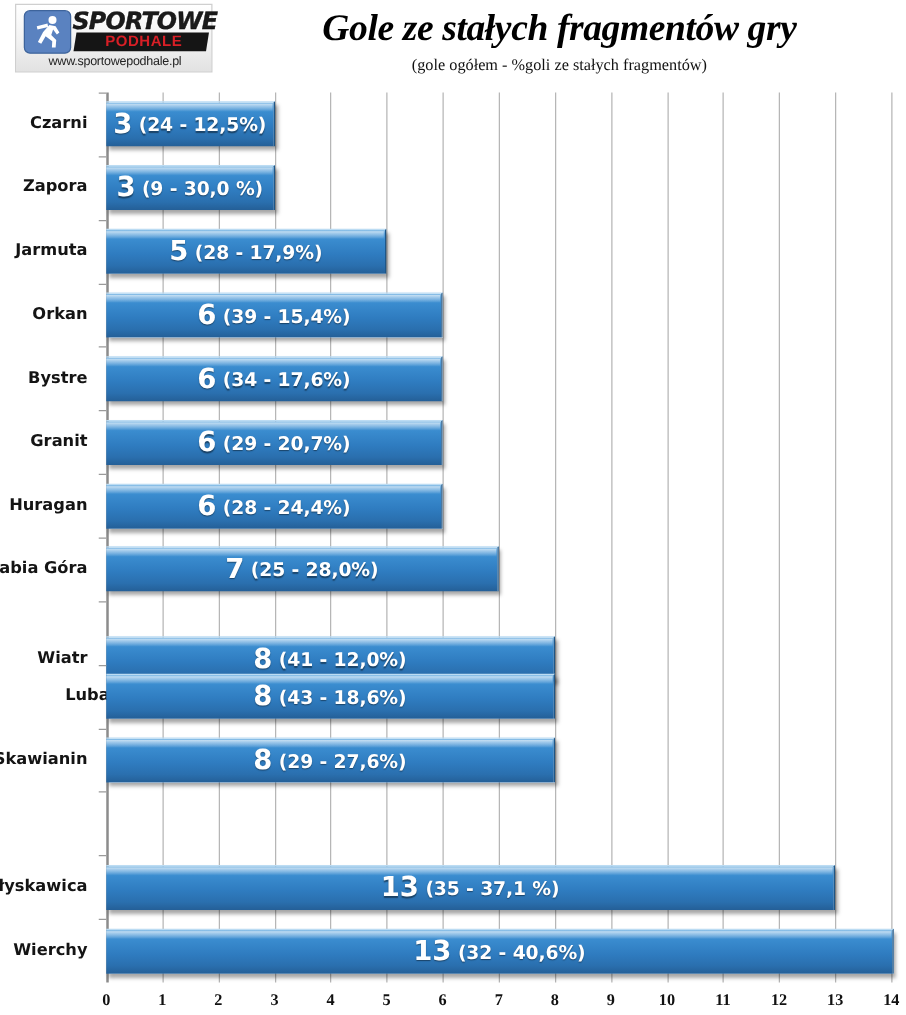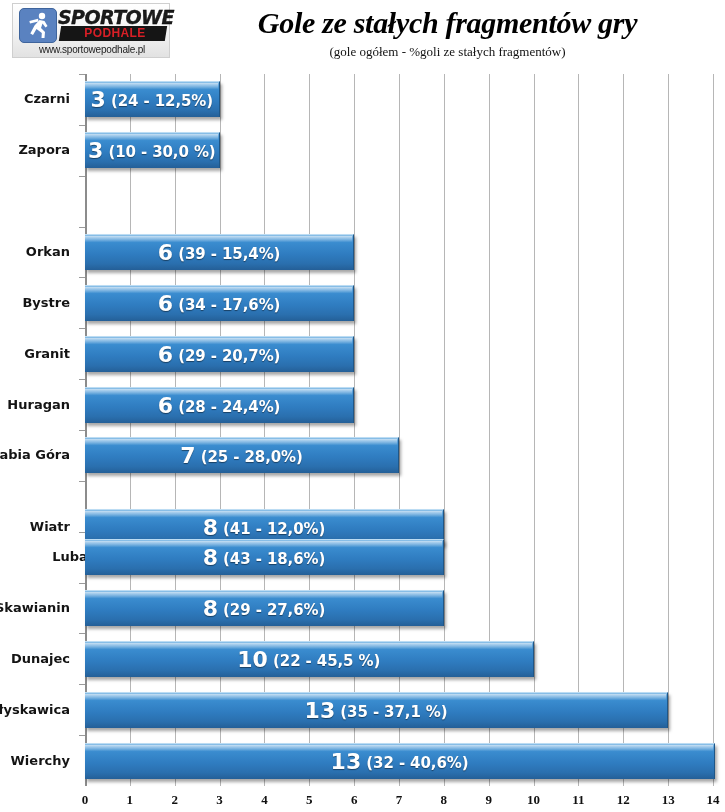--- a/index.html
+++ b/index.html
@@ -272,24 +272,31 @@
         <div class="bar" style="width: 134.571px;">
           <div class="bar-glint"></div>
           <div class="bar-text"><span class="bar-value">3</span><span class="bar-detail"> (24 - 12,5%)</span></div>
         </div>
       </div>
       <div class="tickmark" style="top: 50.8571px;"></div>
       <div class="row" style="top: 58.2857px; height: 36px;">
         <div class="cat-label" style="top: 10px;">Zapora</div>
         <div class="bar" style="width: 134.571px;">
           <div class="bar-glint"></div>
-          <div class="bar-text"><span class="bar-value">3</span><span class="bar-detail"> (10 - 30,0 %)</span></div>
+          <div class="bar-text"><span class="bar-value">3</span><span class="bar-detail"> (9 - 30,0 %)</span></div>
         </div>
       </div>
       <div class="tickmark" style="top: 101.714px;"></div>
+      <div class="row" style="top: 109.143px; height: 36px;">
+        <div class="cat-label" style="top: 10px;">Jarmuta</div>
+        <div class="bar" style="width: 224.286px;">
+          <div class="bar-glint"></div>
+          <div class="bar-text"><span class="bar-value">5</span><span class="bar-detail"> (28 - 17,9%)</span></div>
+        </div>
+      </div>
       <div class="tickmark" style="top: 152.571px;"></div>
       <div class="row" style="top: 160px; height: 36px;">
         <div class="cat-label" style="top: 10px;">Orkan</div>
         <div class="bar" style="width: 269.143px;">
           <div class="bar-glint"></div>
           <div class="bar-text"><span class="bar-value">6</span><span class="bar-detail"> (39 - 15,4%)</span></div>
         </div>
       </div>
       <div class="tickmark" style="top: 203.429px;"></div>
       <div class="row" style="top: 210.857px; height: 36px;">
@@ -341,27 +348,20 @@
       </div>
       <div class="tickmark" style="top: 508.571px;"></div>
       <div class="row" style="top: 516px; height: 36px;">
         <div class="cat-label" style="top: 10px;">Skawianin</div>
         <div class="bar" style="width: 358.857px;">
           <div class="bar-glint"></div>
           <div class="bar-text"><span class="bar-value">8</span><span class="bar-detail"> (29 - 27,6%)</span></div>
         </div>
       </div>
       <div class="tickmark" style="top: 559.429px;"></div>
-      <div class="row" style="top: 566.857px; height: 36px;">
-        <div class="cat-label" style="top: 10px;">Dunajec</div>
-        <div class="bar" style="width: 448.571px;">
-          <div class="bar-glint"></div>
-          <div class="bar-text"><span class="bar-value">10</span><span class="bar-detail"> (22 - 45,5 %)</span></div>
-        </div>
-      </div>
       <div class="tickmark" style="top: 610.286px;"></div>
       <div class="row" style="top: 617.714px; height: 36px;">
         <div class="cat-label" style="top: 10px;">Błyskawica</div>
         <div class="bar" style="width: 583.143px;">
           <div class="bar-glint"></div>
           <div class="bar-text"><span class="bar-value">13</span><span class="bar-detail"> (35 - 37,1 %)</span></div>
         </div>
       </div>
       <div class="tickmark" style="top: 661.143px;"></div>
       <div class="row" style="top: 668.571px; height: 36px;">

